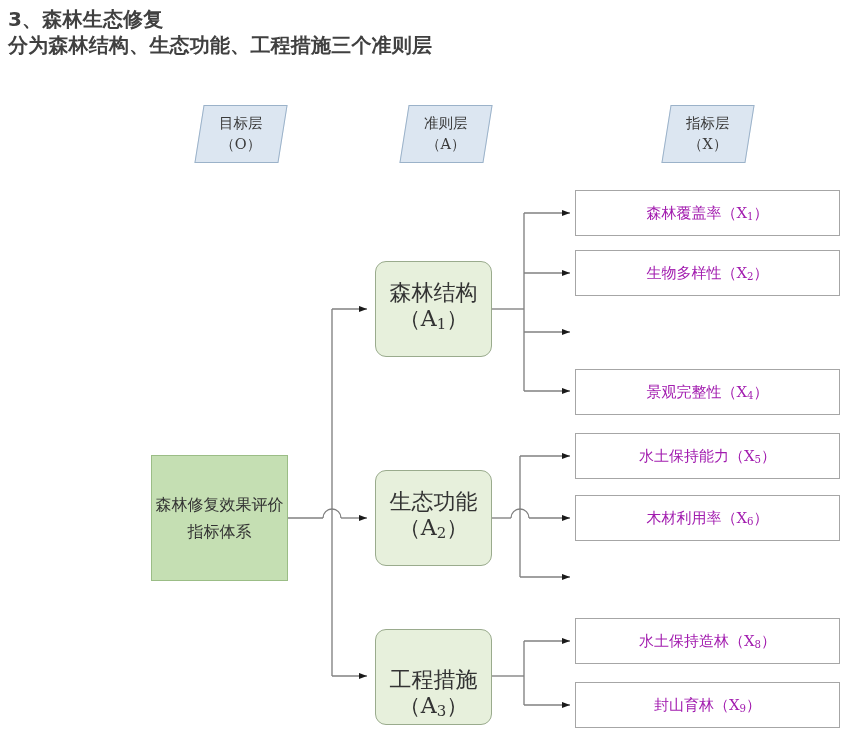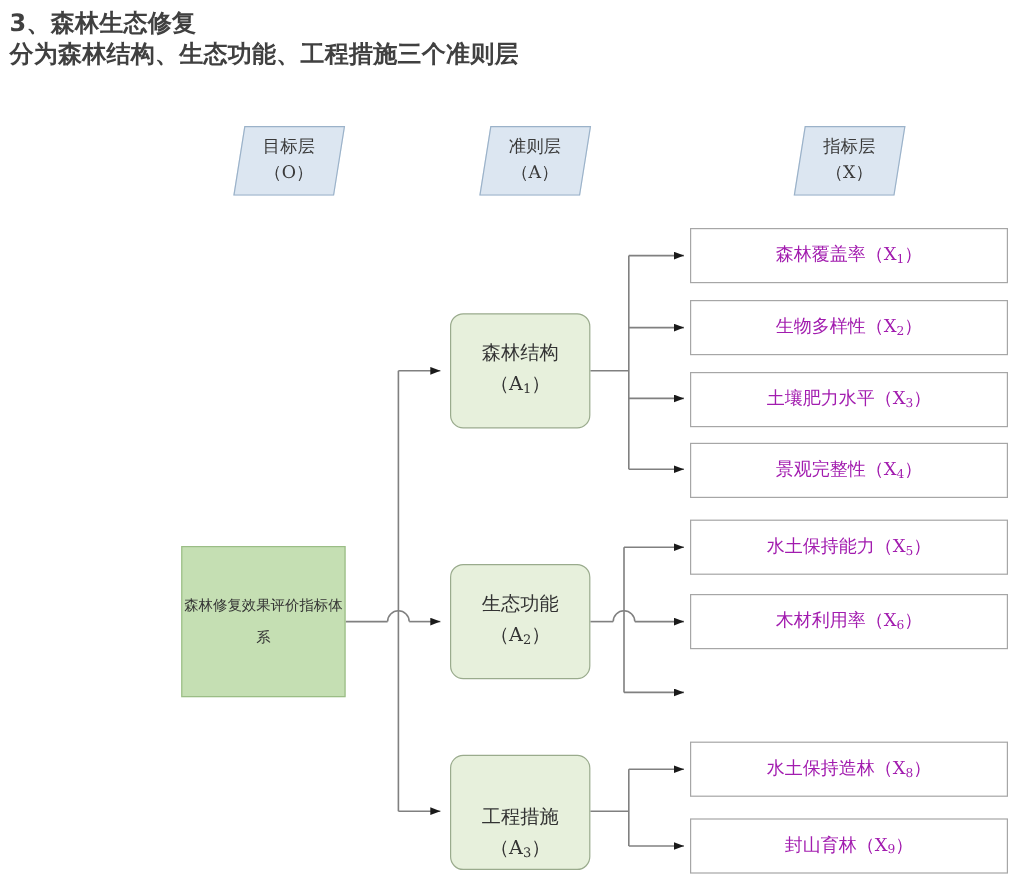--- a/index.html
+++ b/index.html
@@ -76,39 +76,39 @@
   #goal-node {
     position: absolute;
     box-sizing: border-box;
     background: #c5dfb3;
     border: 1px solid #9bbd86;
     display: flex;
     align-items: center;
     justify-content: center;
     text-align: center;
     font-family: "DejaVu Serif", "Liberation Serif", serif;
-    font-size: 12px;
+    font-size: 16px;
     line-height: 27px;
     color: #333333;
     padding: 0 0;
   }
 
   
   .criterion-node {
     position: absolute;
     box-sizing: border-box;
     background: #e7f0dc;
     border: 1px solid #9aab8d;
     border-radius: 11px;
     display: flex;
     align-items: center;
     justify-content: center;
     text-align: center;
     font-family: "DejaVu Serif", "Liberation Serif", serif;
-    font-size: 16px;
+    font-size: 22px;
     line-height: 26px;
     color: #333333;
   }
   .criterion-node .node-sub { display: block; }
 
   
   .indicator-box {
     position: absolute;
     box-sizing: border-box;
     background: #ffffff;
@@ -226,23 +226,20 @@
   </div>
 
   <div class="indicator-box" style="left:575px; top:190px; width:265px; height:46px;">
     <span><span>森林覆盖率（X</span><sub>1</sub><span>）</span></span>
   </div>
 
   <div class="indicator-box" style="left:575px; top:250px; width:265px; height:46px;">
     <span><span>生物多样性（X</span><sub>2</sub><span>）</span></span>
   </div>
 
-  <div class="indicator-box" style="left:575px; top:310px; width:265px; height:46px;">
-    <span><span>土壤肥力水平（X</span><sub>3</sub><span>）</span></span>
-  </div>
 
   <div class="indicator-box" style="left:575px; top:369px; width:265px; height:46px;">
     <span><span>景观完整性（X</span><sub>4</sub><span>）</span></span>
   </div>
 
   <div class="indicator-box" style="left:575px; top:433px; width:265px; height:46px;">
     <span><span>水土保持能力（X</span><sub>5</sub><span>）</span></span>
   </div>
 
   <div class="indicator-box" style="left:575px; top:495px; width:265px; height:46px;">

